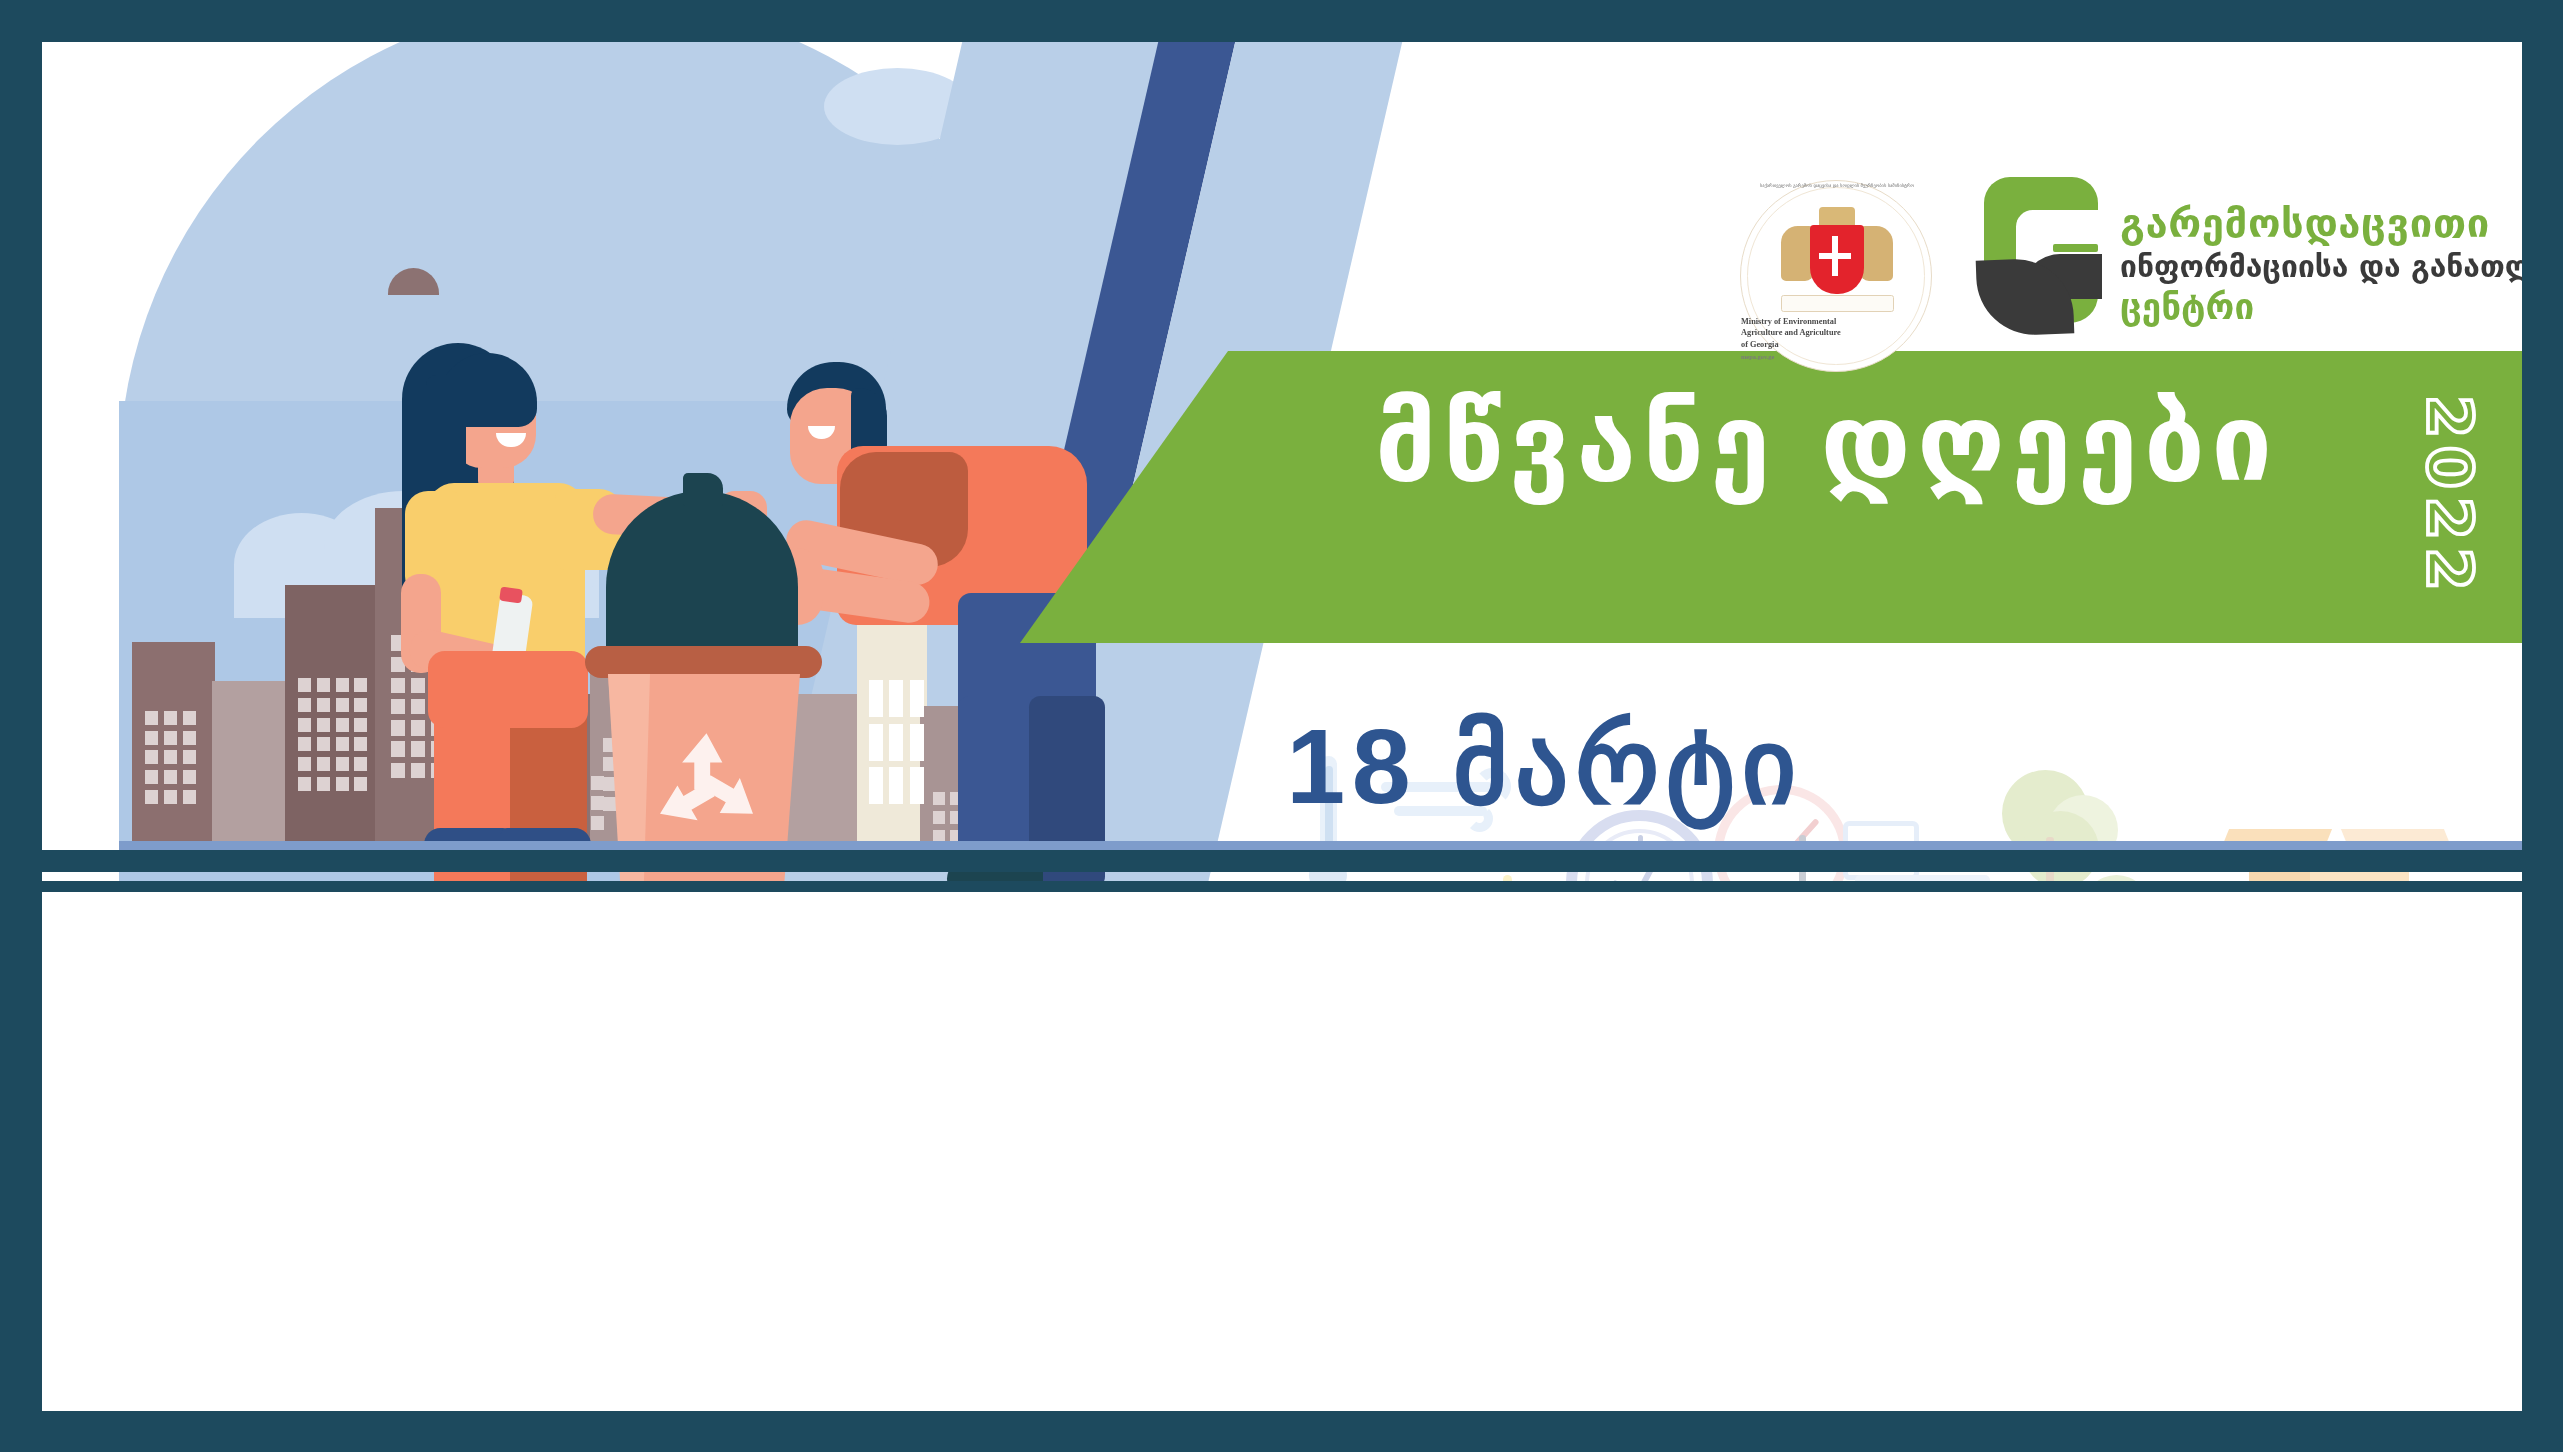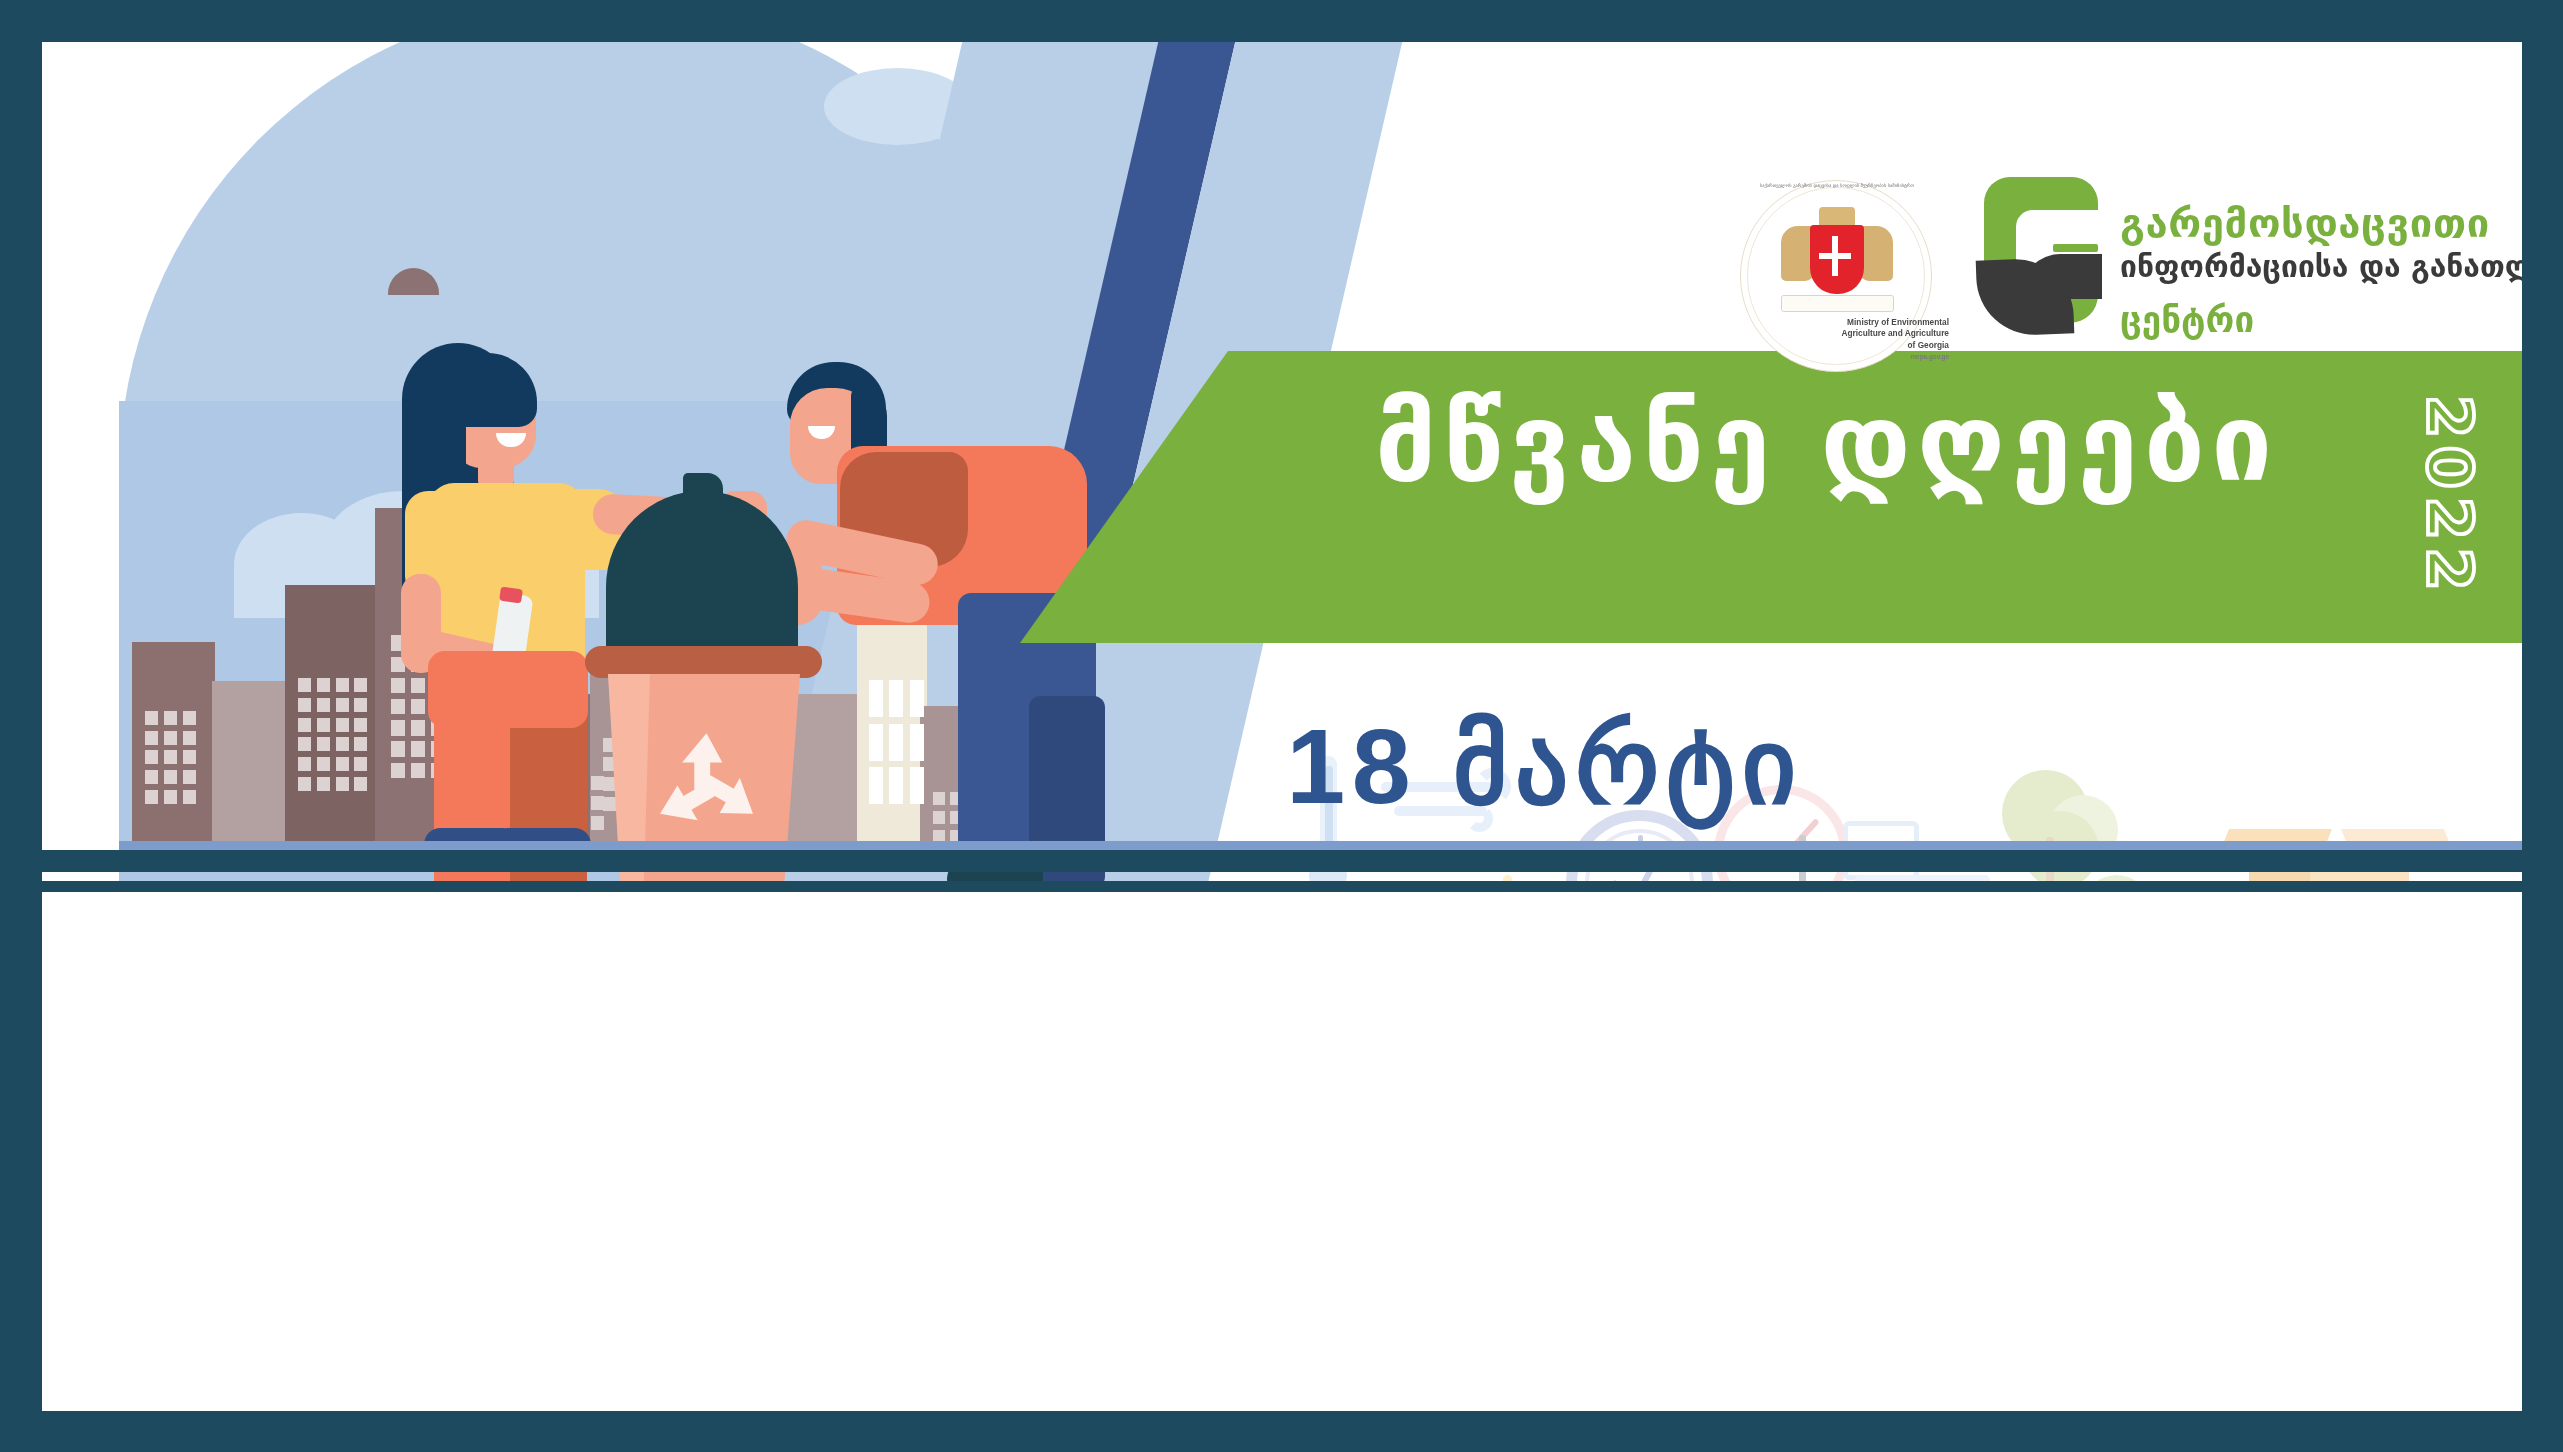--- a/index.html
+++ b/index.html
@@ -210,22 +210,22 @@
     background:#e3232c; border-radius:3.8px 3.8px 26px 26px;
   }
   .emb-cross-v{ position:absolute; left:91px; top:55px; width:6.4px; height:40px; background:#ffffff;}
   .emb-cross-h{ position:absolute; left:78px; top:72px; width:32px; height:6.4px; background:#ffffff;}
   .emb-lion{ position:absolute; width:33px; height:55px; background:#d5b274; }
   .emb-crown{ position:absolute; left:78px; top:26px; width:36px; height:18px;
       background:#d9b877; border-radius:3.8px 3.8px 0 0;}
   .emb-scroll{ position:absolute; left:40px; top:114px; width:113px; height:16.7px;
       background:#fdfbf6; border:0.6px solid #e2d2b6; border-radius:2.6px;}
   .emb-txt{
-    position:absolute; left:16px; width:192px; text-align:right;
-    font-family:Liberation Sans, sans-serif;
+    position:absolute; left:0; width:192px; text-align:left;
+    font-family:Liberation Serif, serif;
     color:#4a4a4a; font-weight:bold;
   }
   .emb-geo{
     position:absolute; left:0; width:192px; text-align:center;
     font-family:"DejaVu Sans", sans-serif; color:#5a5a5a;
   }
 
   #eiec{ position:absolute; left:231px; top:-3.2px; width:525px; height:170px; }
   #eiec-mark{ position:absolute; left:0; top:0; width:138px; height:163px; }
   .eiec-outer{
@@ -252,21 +252,21 @@
     font-family:"DejaVu Sans", sans-serif;
     font-size:40px; font-weight:bold; color:#7ab03e; white-space:nowrap;
     letter-spacing:0.6px;
   }
   .eiec-l2{
     position:absolute; left:149px; top:72px;
     font-family:"DejaVu Sans", sans-serif;
     font-size:30px; font-weight:bold; color:#3a3a3a; white-space:nowrap;
   }
   .eiec-l3{
-    position:absolute; left:149px; top:123px;
+    position:absolute; left:149px; top:110px;
     font-family:"DejaVu Sans", sans-serif;
     font-size:35px; font-weight:bold; color:#7ab03e; white-space:nowrap;
   }
 </style>
 </head>
 <body>
 
 <div id="poster">
   <div id="canvas">
 

